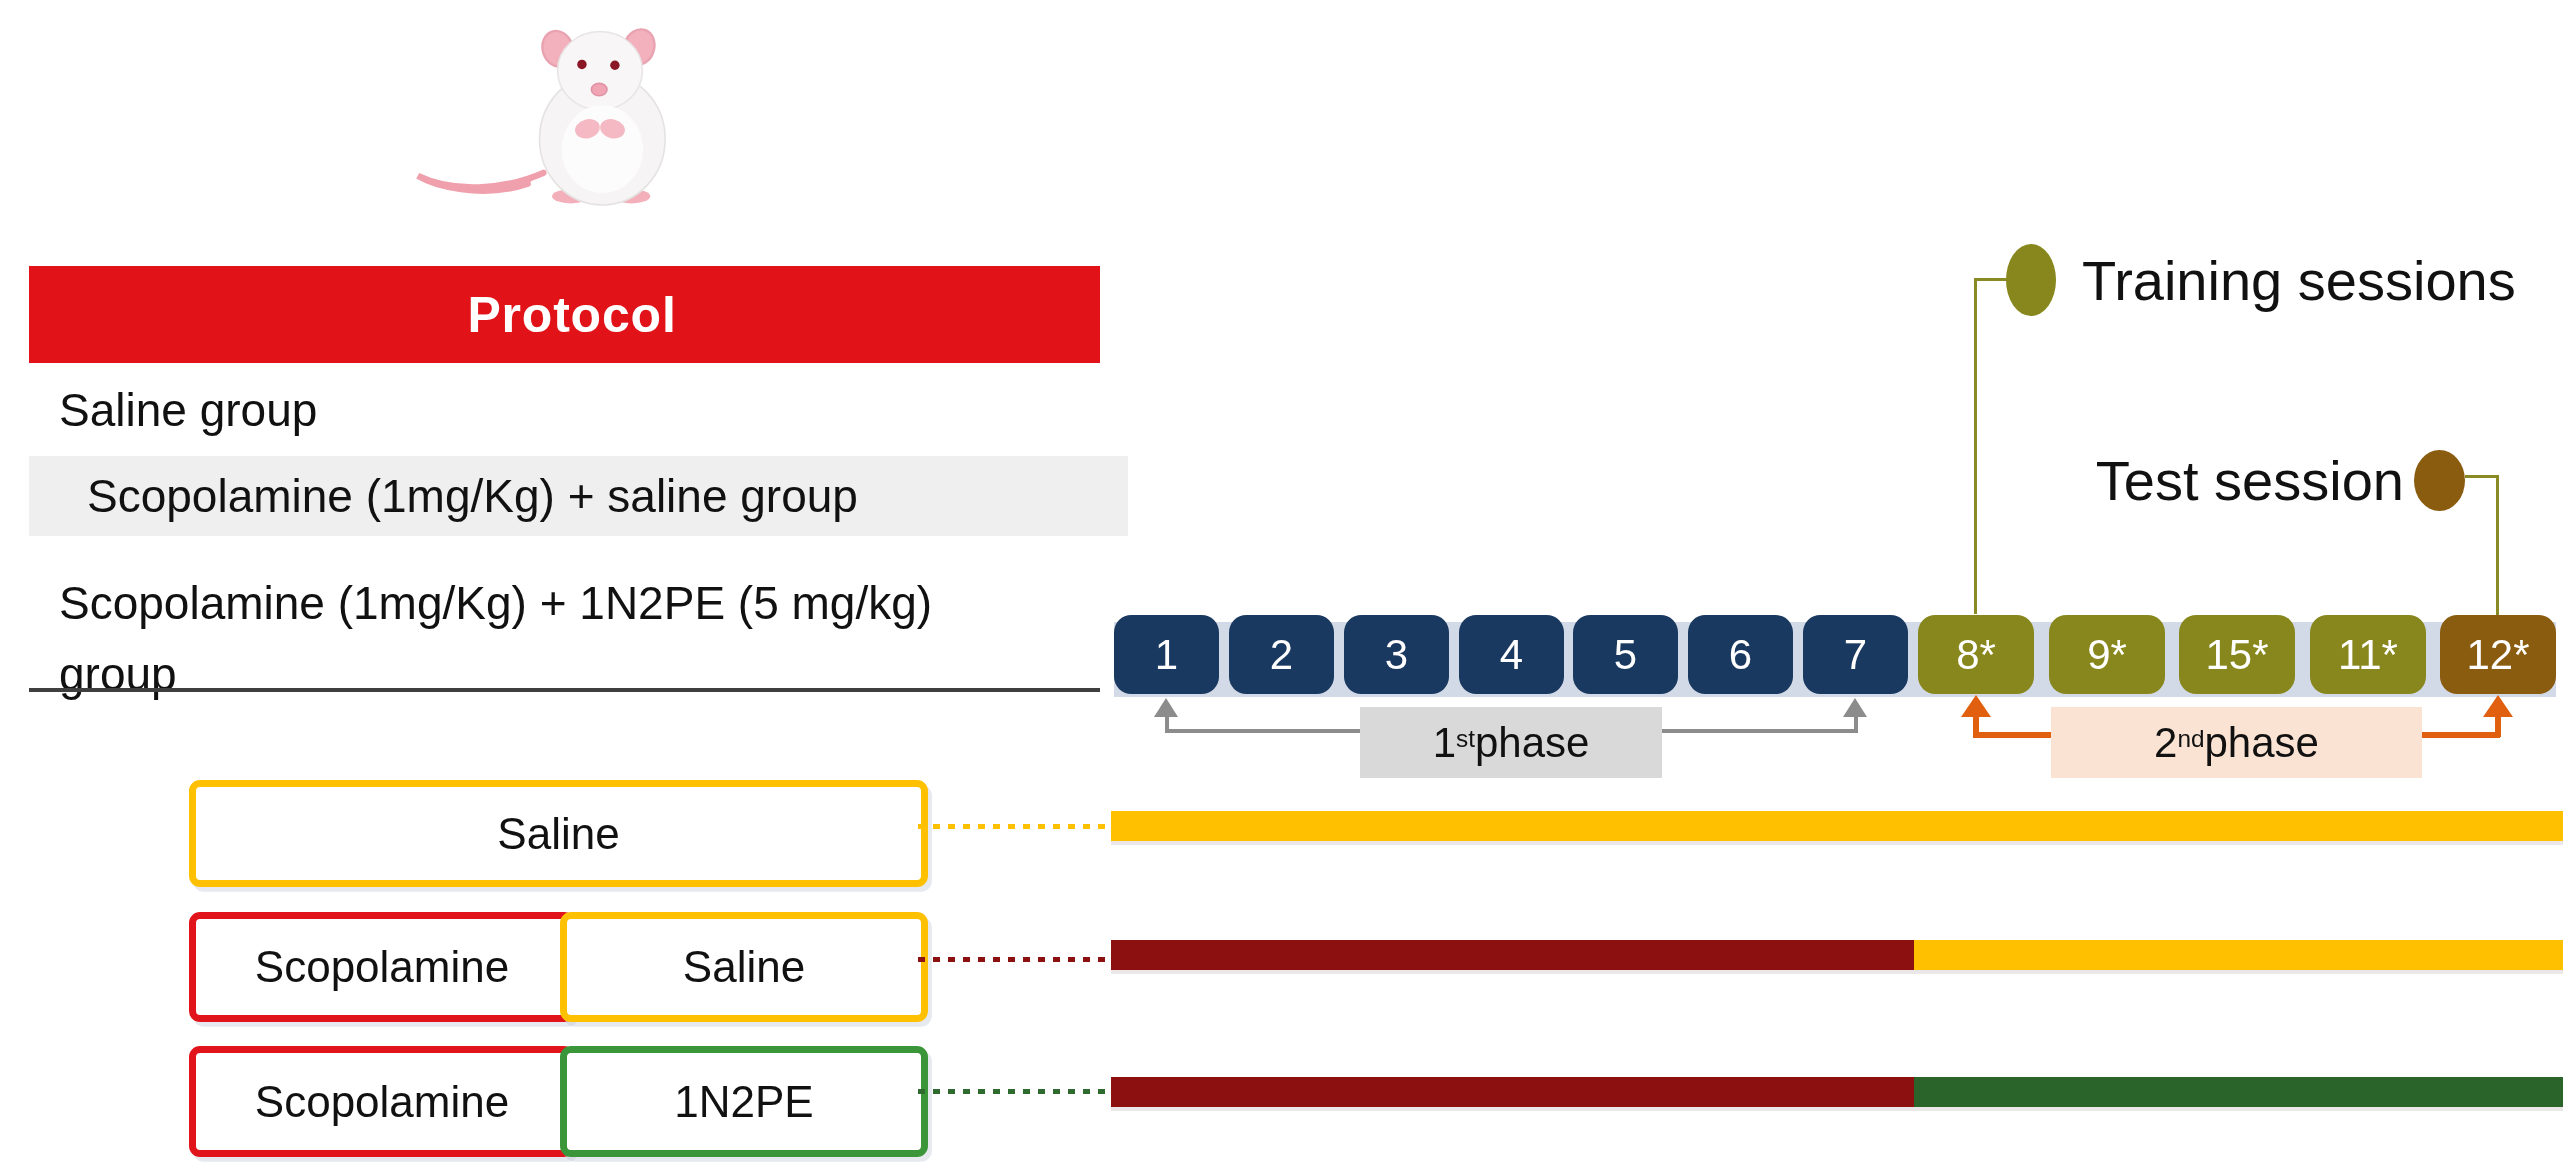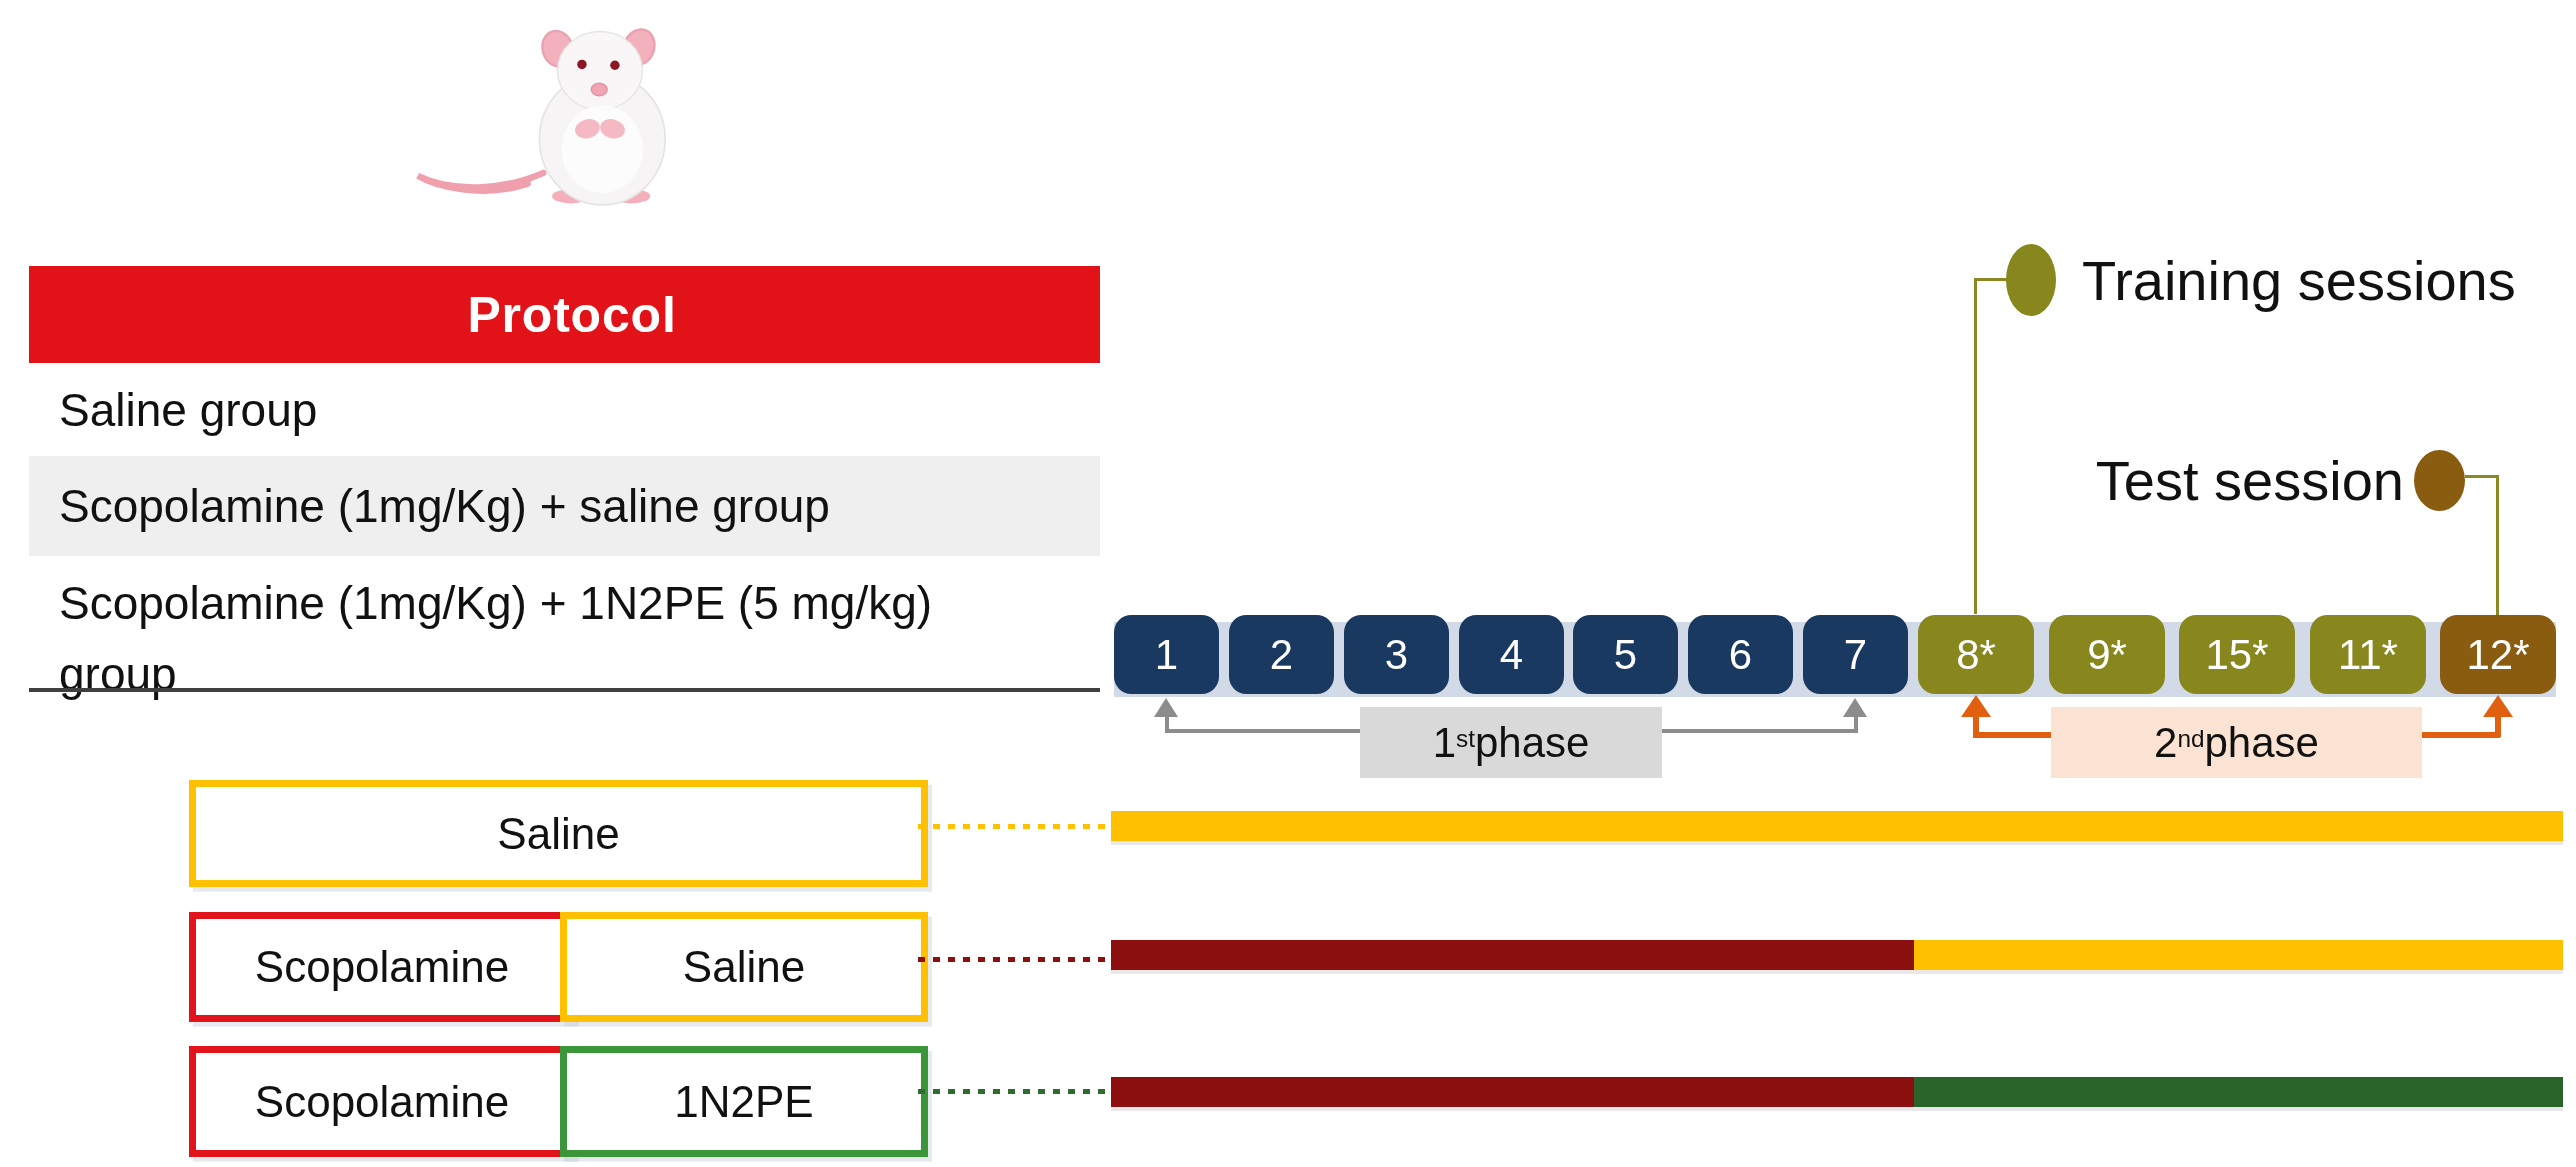--- a/index.html
+++ b/index.html
@@ -7,21 +7,21 @@
        font-family:"Liberation Sans","DejaVu Sans",sans-serif;color:#111;}
   .abs{position:absolute;}
 
   
   .tbl-header{left:29px;top:266px;width:1071px;height:97px;background:#E11318;
     display:flex;align-items:center;justify-content:center;}
   .tbl-header span{color:#fff;font-size:50px;font-weight:bold;letter-spacing:0.8px;margin-left:15px;}
   .tbl-row{left:29px;width:1071px;display:flex;align-items:center;font-size:46px;}
   .tbl-row .txt{padding-left:30px;}
   .row1{top:363px;height:93px;}
-  .row2{top:456px;height:100px;background:#EFEFEF;}
+  .row2{top:456px;height:80px;background:#EFEFEF;padding-left:28px;}
   .row3{top:546px;height:142px;align-items:flex-start;}
   .row3 .txt{padding-top:22px;line-height:71px;}
   .tbl-bottom{left:29px;top:688px;width:1071px;height:3.9px;background:#3F3F3F;}
 
   
   .band{left:1114px;top:622px;width:1442px;height:75px;background:#D3DAE7;}
   .sbox{top:615px;height:79px;border-radius:17.3px;display:flex;align-items:center;
         justify-content:center;color:#fff;font-size:42px;}
   .navy{background:#1A3960;width:105px;}
   .olive{background:#87871D;width:116px;}
@@ -44,21 +44,21 @@
 
   
   .dot{border-radius:50%;}
   .dot-train{left:2006px;top:244px;width:50px;height:72px;background:#87871D;}
   .dot-test{left:2414px;top:450px;width:51px;height:61px;background:#8A5C10;}
   .leg-line{background:#8A8A25;}
   .leg-text{font-size:56px;display:flex;align-items:center;}
 
   
   .gbox{background:#fff;display:flex;align-items:center;justify-content:center;
-        font-size:44px;box-shadow:3.9px 4.7px 0 rgba(200,206,218,0.45);}
+        font-size:44px;box-shadow:3.9px 4.7px 0 rgba(200,206,218,0.45);border-radius:11px;}
   .b-gold{border:7px solid #FFC000;}
   .b-red{border:7px solid #E2141B;}
   .b-green{border:7px solid #3A9639;align-items:center;}
   .dash{height:4.7px;}
   .dash-gold{background:repeating-linear-gradient(90deg,#FFC000 0 7px,transparent 7px 15px);}
   .dash-dred{background:repeating-linear-gradient(90deg,#8C1010 0 7px,transparent 7px 15px);}
   .dash-green{background:repeating-linear-gradient(90deg,#2F6B2F 0 7px,transparent 7px 15px);}
   .bar{height:30px;box-shadow:0 3.9px 0 rgba(205,195,200,0.4);}
   .bg-gold{background:#FFC000;}
   .bg-dred{background:#8C1010;}

